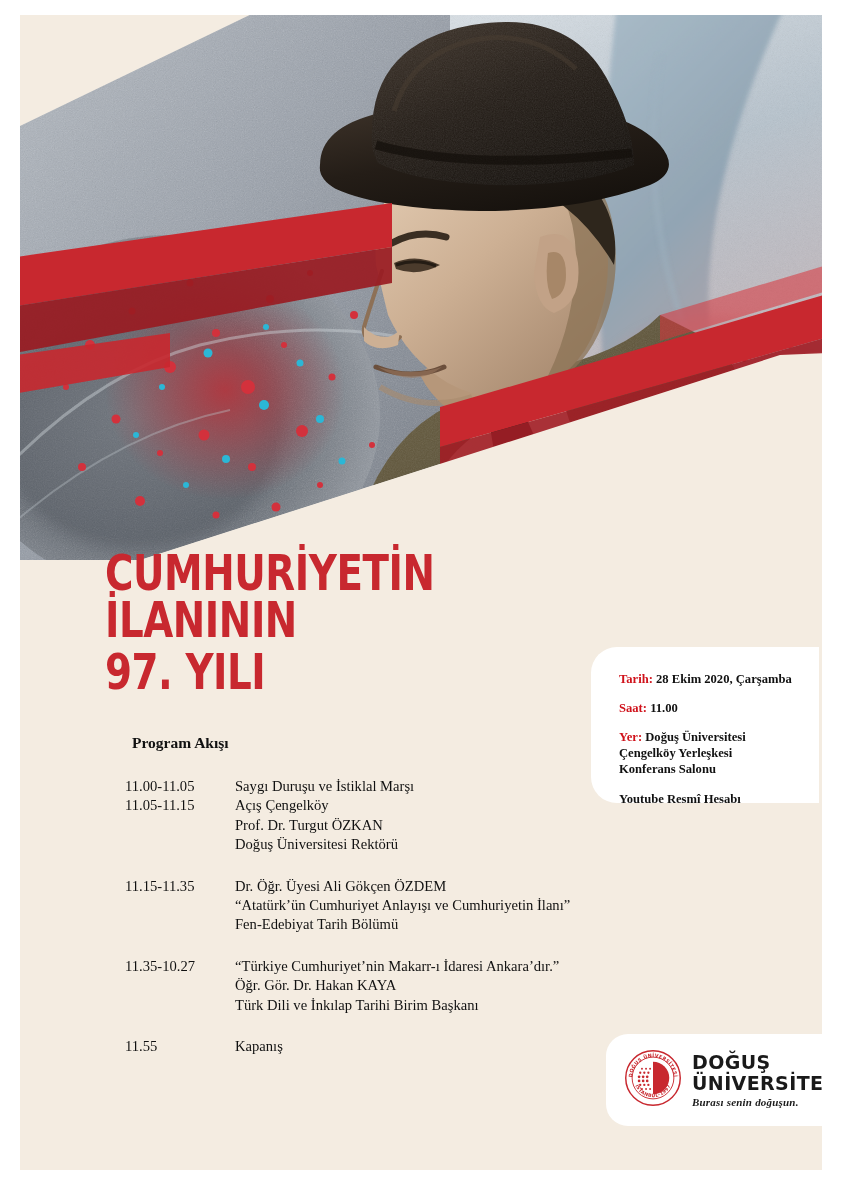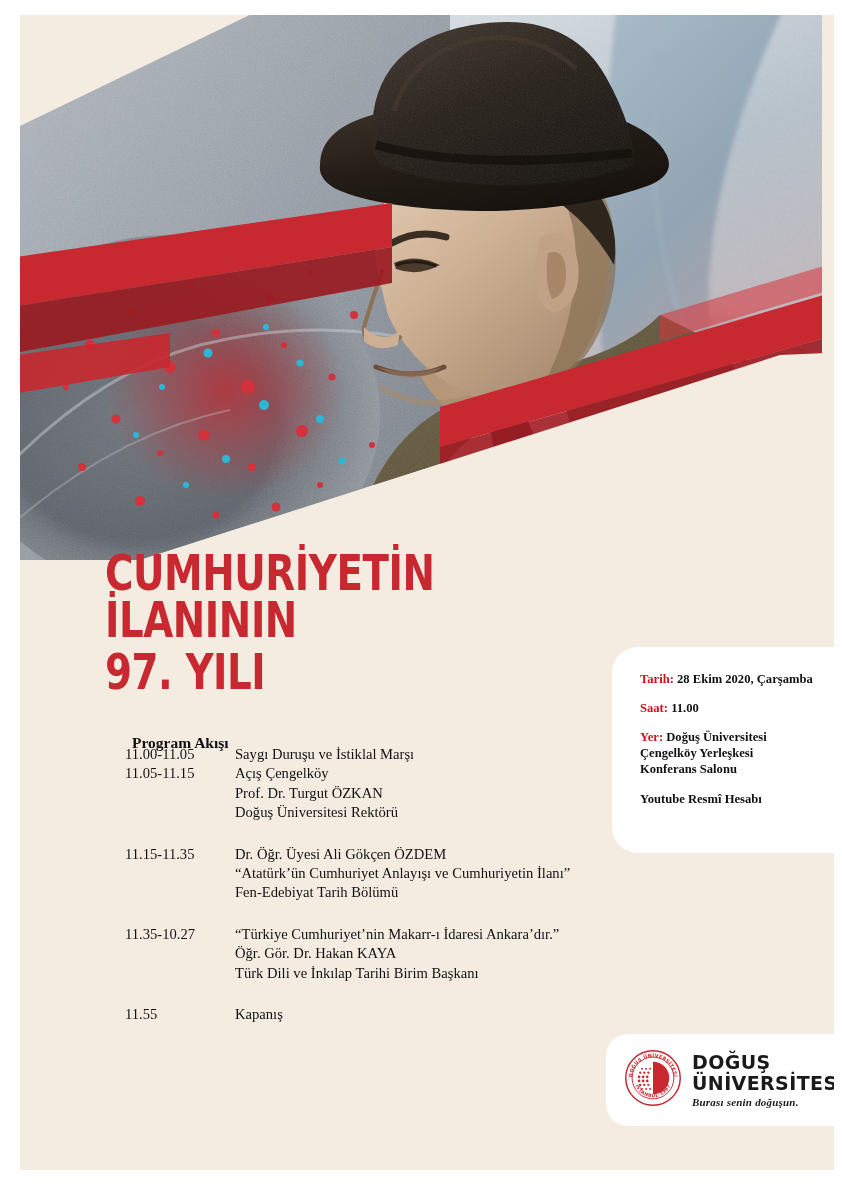--- a/index.html
+++ b/index.html
@@ -18,21 +18,20 @@
 
   
   .poster {
     position: absolute;
     left: 20px;
     top: 15px;
     width: 802px;
     height: 1155px;
     background: #f4ece1;
     overflow: hidden;
-    padding-left: 12px;
   }
 
   
   .hero {
     position: absolute;
     left: 0;
     top: 0;
     width: 802px;
     height: 545px;
     overflow: hidden;
@@ -54,24 +53,24 @@
     font-stretch: condensed;
     transform: scaleX(0.88);
     transform-origin: left top;
   }
   .headline .l1 { display: block; }
   .headline .l2 { display: block; margin-top: 6px; }
 
   
   .info-card {
     position: absolute;
-    left: 592px;
+    left: 571px;
     top: 632px;
     width: 228px;
-    height: 206px;
+    height: 156px;
     background: #ffffff;
     border-top-left-radius: 26px;
     border-bottom-left-radius: 26px;
     box-sizing: border-box;
     padding: 24px 12px 10px 28px;
     font-family: "Liberation Serif", serif;
     font-size: 12.6px;
     line-height: 1.28;
     color: #111111;
     font-weight: 700;
@@ -88,21 +87,21 @@
     left: 112px;
     top: 719px;
     font-family: "Liberation Serif", serif;
     font-weight: 700;
     font-size: 15.5px;
     color: #111111;
   }
   .program {
     position: absolute;
     left: 105px;
-    top: 730px;
+    top: 762px;
     width: 520px;
     font-family: "Liberation Serif", serif;
     font-size: 14.6px;
     color: #111111;
     line-height: 1.33;
   }
   .pg-block { display: flex; margin-bottom: 22px; }
   .pg-block.tight { margin-bottom: 12px; }
   .pg-time {
     width: 110px;

